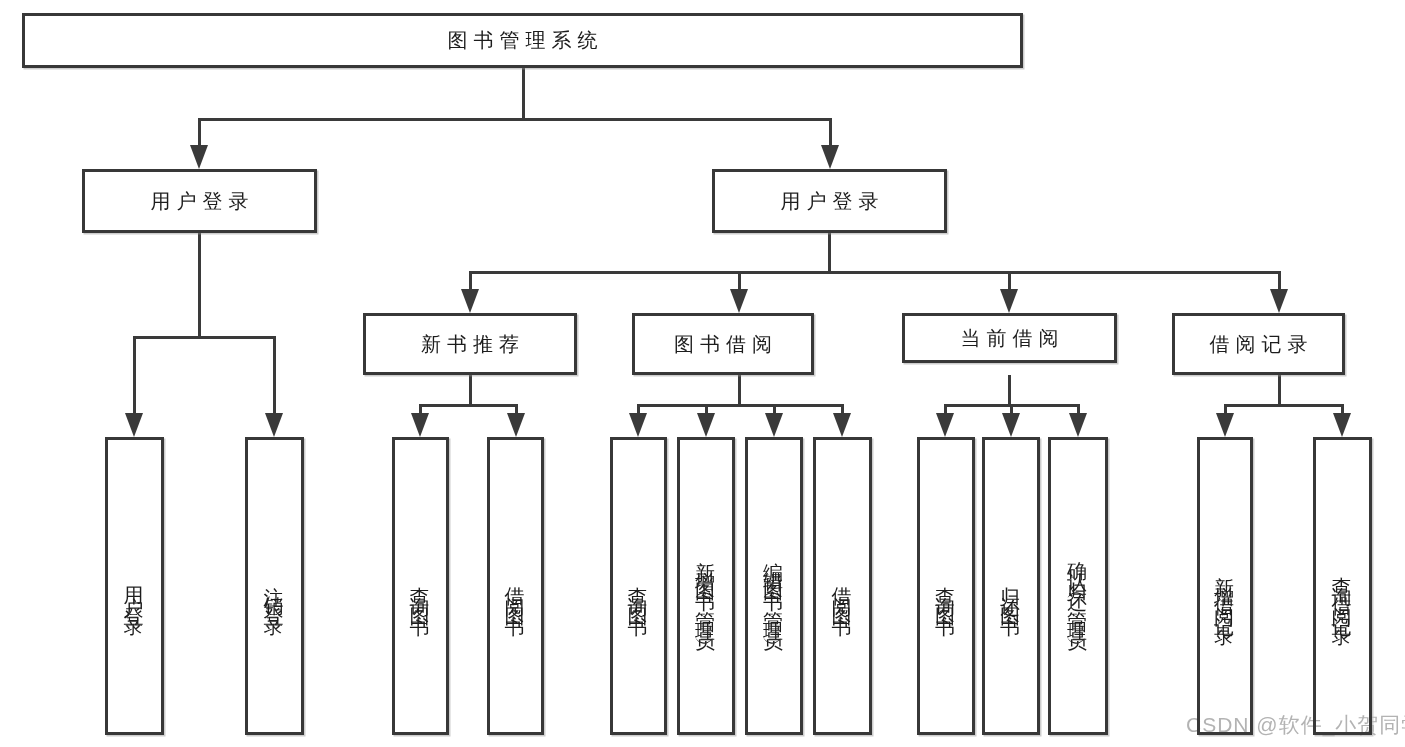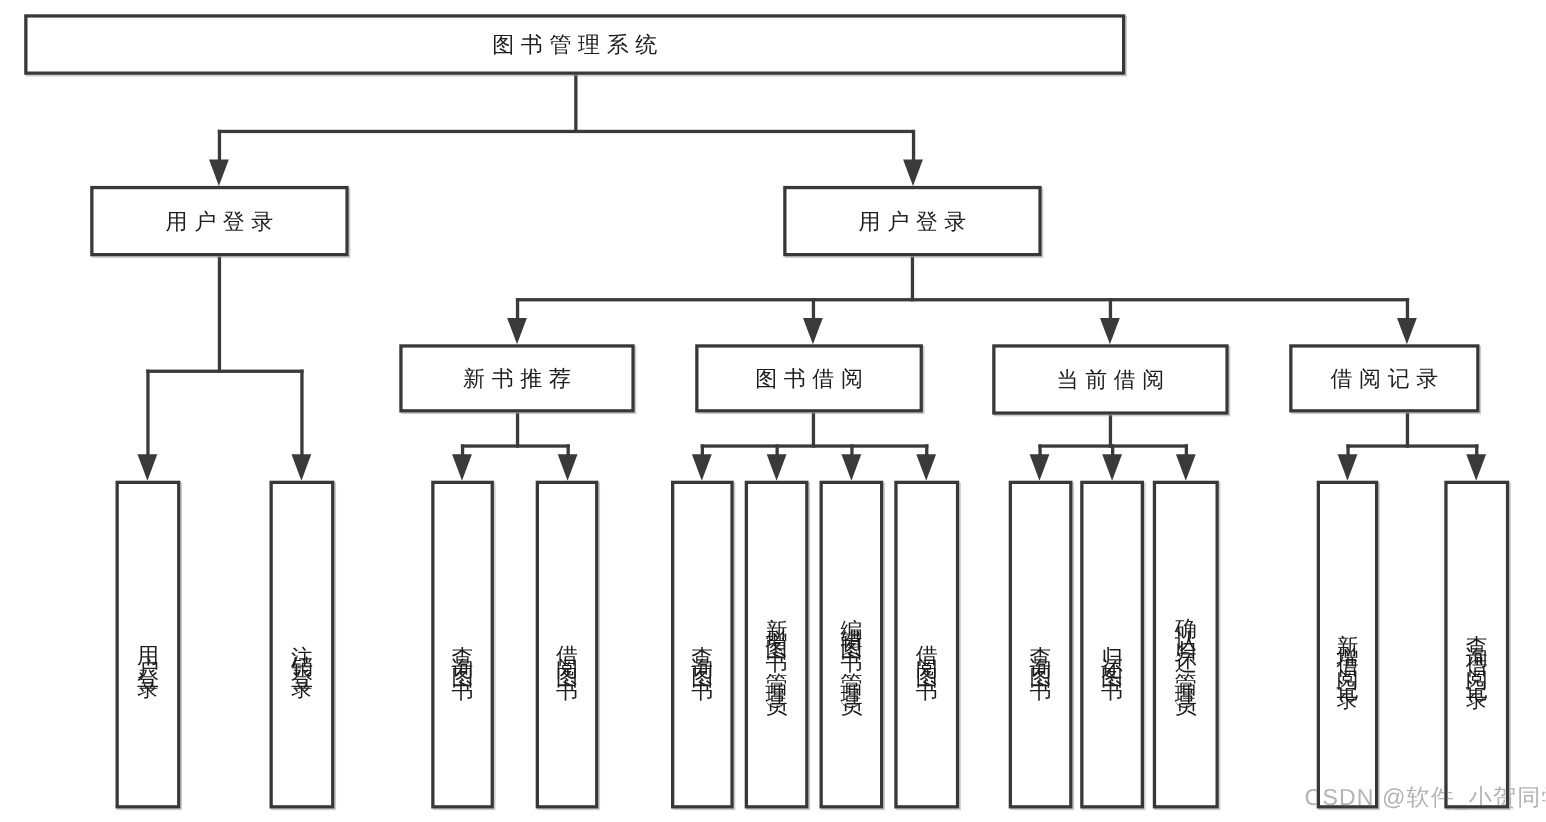--- a/index.html
+++ b/index.html
@@ -101,22 +101,22 @@
   <div class="arr" style="left:1069px;top:413px"></div>
   <div class="arr" style="left:1216px;top:413px"></div>
   <div class="arr" style="left:1333px;top:413px"></div>
 
   <div class="hbox" style="left:22px;top:13px;width:1001px;height:55px">图书管理系统</div>
 
   <div class="hbox" style="left:82px;top:169px;width:235px;height:64px">用户登录</div>
   <div class="hbox" style="left:712px;top:169px;width:235px;height:64px">用户登录</div>
 
   <div class="hbox" style="left:363px;top:313px;width:214px;height:62px">新书推荐</div>
-  <div class="hbox" style="left:632px;top:313px;width:207px;height:62px">图书借阅</div>
-  <div class="hbox" style="left:902px;top:313px;width:215px;height:64px">当前借阅</div>
+  <div class="hbox" style="left:632px;top:313px;width:182px;height:62px">图书借阅</div>
+  <div class="hbox" style="left:902px;top:313px;width:215px;height:50px">当前借阅</div>
   <div class="hbox" style="left:1172px;top:313px;width:173px;height:62px">借阅记录</div>
 
   <div class="vbox" style="left:105px;top:437px;width:59px;height:298px">用户登录</div>
   <div class="vbox" style="left:245px;top:437px;width:59px;height:298px">注销登录</div>
 
   <div class="vbox" style="left:392px;top:437px;width:57px;height:298px">查询图书</div>
   <div class="vbox" style="left:487px;top:437px;width:57px;height:298px">借阅图书</div>
 
   <div class="vbox" style="left:610px;top:437px;width:57px;height:298px">查询图书</div>
   <div class="vbox" style="left:677px;top:437px;width:58px;height:298px">新增图书（管理员）</div>

